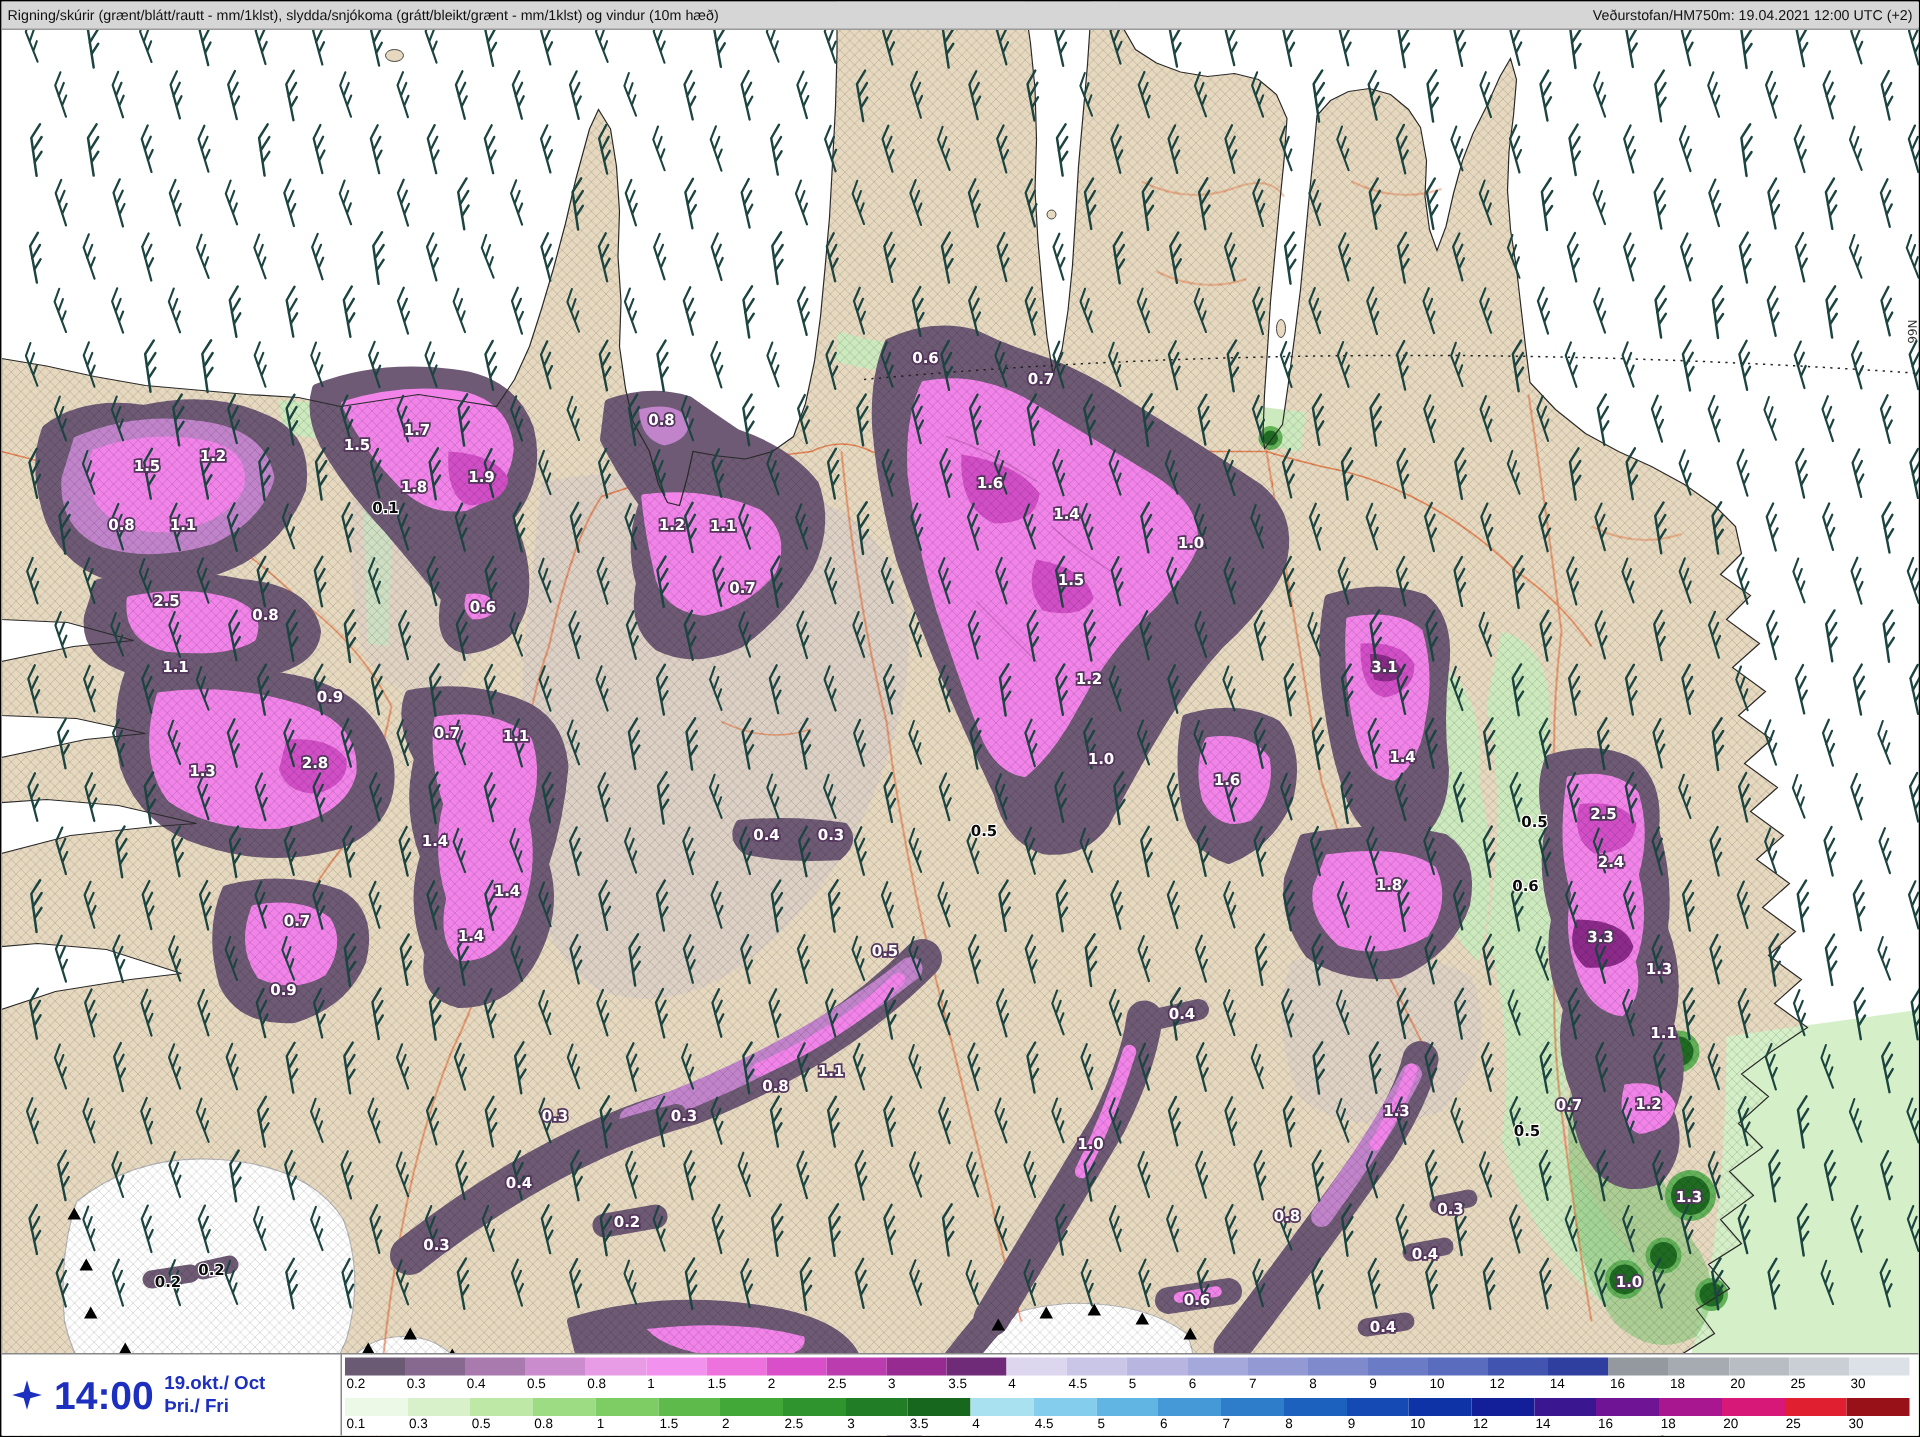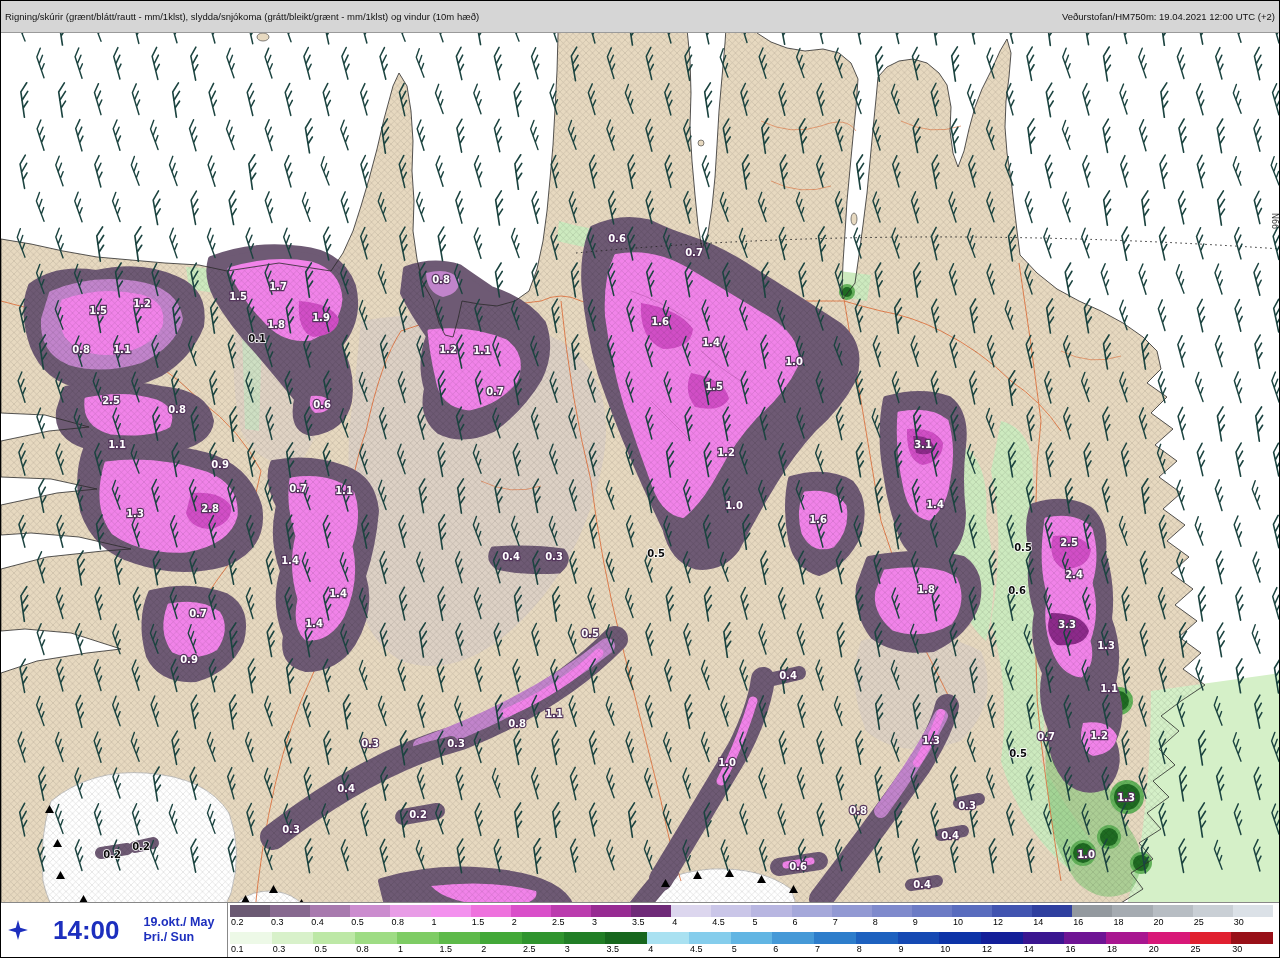--- a/index.html
+++ b/index.html
@@ -1,20 +1,20 @@
 <!DOCTYPE html>
 <html><head>
 <meta charset="utf-8">
 <style>
   html,body{margin:0;padding:0;background:#fff;}
   .screen{position:relative;width:1280px;height:958px;background:#fff;border:1px solid #000;overflow:hidden;font-family:"Liberation Sans",sans-serif;box-sizing:border-box;}
-  .topbar{position:absolute;top:0;left:0;right:0;height:32px;background:#d6d6d6;border-bottom:1px solid #9a9a9a;display:flex;justify-content:space-between;align-items:center;padding:0 4px;font-size:9.5px;color:#111;z-index:5;box-sizing:border-box;white-space:nowrap;}
+  .topbar{position:absolute;top:0;left:0;right:0;height:19px;background:#d6d6d6;border-bottom:1px solid #9a9a9a;display:flex;justify-content:space-between;align-items:center;padding:0 4px;font-size:9.5px;color:#111;z-index:5;box-sizing:border-box;white-space:nowrap;}
   #map{position:absolute;top:0;left:0;width:1280px;height:958px;}
   .bottombar{position:absolute;left:0;bottom:0;right:0;height:55px;display:flex;z-index:6;}
-  .timepanel{width:227px;background:#fff;border-top:1px solid #888;border-right:1px solid #888;display:flex;align-items:center;gap:24px;padding:2px 6px;box-sizing:border-box;}
+  .timepanel{width:227px;background:#fff;border-top:1px solid #888;border-right:1px solid #888;display:flex;align-items:center;gap:7px;padding:2px 6px;box-sizing:border-box;}
   .time{font-size:26px;font-weight:bold;color:#1d2fbe;}
   .dateblock{display:flex;flex-direction:column;font-size:12.5px;font-weight:bold;color:#1d2fbe;line-height:1.2;}
   .scales{flex:1;background:#fff;border-top:1px solid #888;display:flex;flex-direction:column;justify-content:space-between;padding:2px 6px 2px 2px;box-sizing:border-box;}
   .scale .bar{display:flex;height:12px;}
   .scale .bar div{flex:1;}
   .scale .labels{display:flex;height:11px;font-size:9px;color:#000;line-height:11px;}
   .scale .labels div{flex:1;text-align:left;padding-left:1px;overflow:visible;}
   .plabel{font-family:"DejaVu Sans",sans-serif;font-size:10px;font-weight:bold;fill:#fff;stroke:#54365c;stroke-width:2.4px;paint-order:stroke;text-anchor:middle;}
   .plabel.dark{fill:#0a0a0a;stroke:#fff;stroke-width:1.6px;}
   .gratlabel{font-family:"DejaVu Sans",sans-serif;font-size:8px;fill:#333;}
@@ -1081,22 +1081,22 @@
       </g>
   </svg>
 
   <div class="bottombar">
     <div class="timepanel">
       <svg width="22" height="22" viewBox="0 0 20 20">
         <path d="M10,1 L12,8 L19,10 L12,12 L10,19 L8,12 L1,10 L8,8 Z" fill="#1d2fbe"></path>
       </svg>
       <div class="time">14:00</div>
       <div class="dateblock">
-        <div>19.okt./ May</div>
-        <div>Þri./ Sun</div>
+        <div>19.okt./ Oct</div>
+        <div>Þri./ Fri</div>
       </div>
     </div>
     <div class="scales">
       <div id="snow-scale" class="scale">
         <div class="bar">
             <div style="background: rgb(107, 90, 115);"></div>
             <div style="background: rgb(135, 105, 143);"></div>
             <div style="background: rgb(168, 122, 174);"></div>
             <div style="background: rgb(203, 140, 206);"></div>
             <div style="background: rgb(232, 156, 230);"></div>

